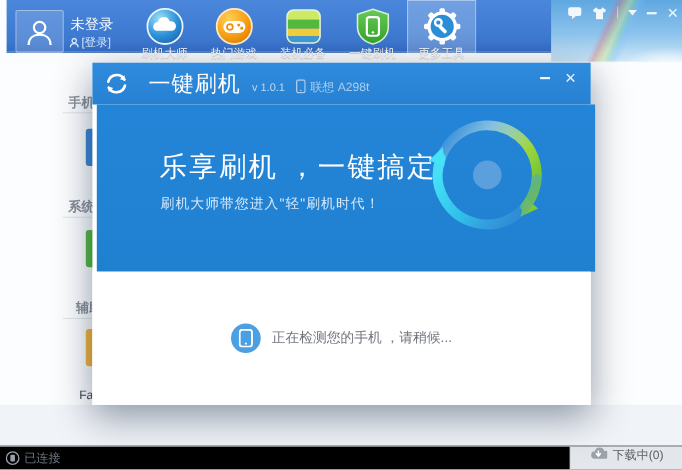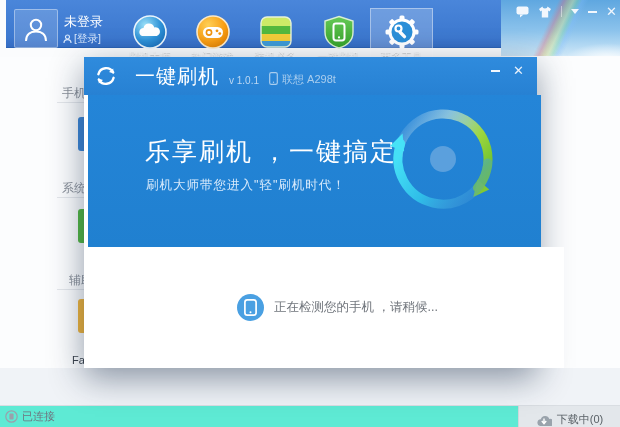--- a/index.html
+++ b/index.html
@@ -16,65 +16,65 @@
       radial-gradient(60px 24px at 85% 108%, rgba(255,255,255,.95), rgba(255,255,255,0) 72%),
       radial-gradient(40px 18px at 45% 118%, rgba(255,255,255,.75), rgba(255,255,255,0) 70%),
       linear-gradient(115deg, rgba(0,0,0,0) 38%, rgba(255,90,90,.30) 42%, rgba(255,190,60,.30) 45%, rgba(255,250,120,.35) 48%, rgba(140,230,140,.30) 51%, rgba(130,190,255,.30) 54%, rgba(0,0,0,0) 58%),
       linear-gradient(180deg,#5fa7e0 0%,#8cc3ec 55%,#cfe8f8 100%); }
   .avatar-box { position:absolute; left:8px; top:9px; width:44px; height:39px;
     background:rgba(255,255,255,.16); border:1px solid rgba(255,255,255,.38); border-radius:2px;
     display:flex; align-items:center; justify-content:center; }
   .user-status { position:absolute; left:58px; top:13px; color:#fff; font-size:13px; }
   .login-row { position:absolute; left:57px; top:32px; display:flex; align-items:center; gap:2px;
     color:#d9e8fb; font-size:10.5px; cursor:pointer; }
-  .nav { position:absolute; left:112px; top:8px; height:57px; display:flex; }
+  .nav { position:absolute; left:112px; top:0; height:57px; display:flex; }
   .nav-item { width:63px; height:57px; display:flex; flex-direction:column; align-items:center;
     padding-top:5px; cursor:pointer; }
   .nav-item .ic { width:37px; height:37px; display:flex; align-items:center; justify-content:center; }
   .nav-item .lbl { color:#fff; font-size:10.5px; margin-top:0px; text-shadow:0 1px 1px rgba(0,0,0,.25); white-space:nowrap; }
   .nav-item.selected { background:rgba(255,255,255,.22); box-shadow:inset 0 0 0 1px rgba(255,255,255,.4); }
   .win-controls { position:absolute; top:5px; right:9px; display:flex; align-items:center; gap:9px; z-index:3; }
   .wc { color:#f2f7fd; display:flex; align-items:center; justify-content:center; height:13px; cursor:pointer;
     font-size:12px; line-height:13px; }
   .wc-sep { width:1px; height:11px; background:rgba(255,255,255,.45); }
   .chev { width:0; height:0; border-left:4px solid transparent; border-right:4px solid transparent; border-top:5px solid #f2f7fd; }
   .minus-glyph { width:9px; height:2px; background:#f2f7fd; }
 
   
   .content { position:absolute; left:0; top:57px; width:620px; height:311px; background:#fcfdfe; z-index:1; }
-  .sec-label { position:absolute; color:#8a9099; font-size:12px; }
+  .sec-label { position:absolute; color:#8a9099; font-size:12px;font-weight:bold; }
   .sec-line { position:absolute; height:1px; background:#e4e7eb; width:30px; left:57px; }
   .sliver { position:absolute; left:78px; width:8px; height:34px; border-radius:3px 0 0 3px; }
   .partial-text { position:absolute; left:72px; top:354px; font-size:11px; color:#3c434c; z-index:1; }
   .lower-band { position:absolute; left:0; top:368px; width:620px; height:37px; background:#f0f3f7; z-index:1; }
 
   
-  .statusbar { position:absolute; left:0; top:405px; width:620px; height:22px; background:#5eead4;
+  .statusbar { position:absolute; left:0; top:405px; width:620px; height:22px; background:#000000;
     border-top:1px solid #d9dde2; z-index:2; display:flex; align-items:center; }
   .conn { display:flex; align-items:center; gap:4px; margin-left:5px; color:#6e7680; font-size:11px; }
   .dl-btn { position:absolute; right:0; top:0; width:102px; height:21px; background:#e3e7eb;
-    border-left:1px solid #d2d7dc; display:flex; align-items:flex-end; justify-content:center; gap:5px;
+    border-left:1px solid #d2d7dc; display:flex; align-items:flex-start; justify-content:center; gap:5px;
     color:#596066; font-size:11px; cursor:pointer; }
 
   
   .modal { position:absolute; left:84px; top:57px; width:453px; height:311px; z-index:5;
     box-shadow:0 10px 32px rgba(10,30,60,.45); background:#fff; }
   .m-header { position:absolute; left:0; top:0; width:100%; height:38px;
     background:linear-gradient(180deg,#2f8bdd,#2781d3); display:flex; align-items:center; }
   .m-title { color:#fff; font-size:20px; letter-spacing:1px; margin-left:18px; }
   .m-version { color:#bcd8f3; font-size:10px; margin-left:10px; margin-top:9px; }
   .m-device { display:flex; align-items:flex-start; gap:4px; color:#a9cdee; font-size:11px; margin-left:10px; margin-top:7px; }
   .m-ctrl { position:absolute; right:13px; top:7px; display:flex; gap:13px; align-items:center; }
   .m-ctrl .wc { color:#e8f1fb; }
   .m-banner { position:absolute; left:4px; top:38px; width:100%; height:152px;
     background:linear-gradient(180deg,#2485d8,#2080d0); overflow:hidden; }
   .m-headline { position:absolute; left:57px; top:40px; color:#fff; font-size:25px; letter-spacing:2px; white-space:nowrap; }
   .m-subline { position:absolute; left:58px; top:82px; color:#d8eafb; font-size:12.5px; letter-spacing:1px; white-space:nowrap; }
   .m-body { position:absolute; left:0; top:190px; width:100%; height:121px; background:#fff;
-    display:flex; align-items:center; justify-content:center; gap:10px;margin-left:27px; }
+    display:flex; align-items:center; justify-content:center; gap:10px; }
   .m-status { color:#70757c; font-size:12.5px; }
   .phone-badge { width:27px; height:27px; border-radius:50%; background:#4aa0e2;
     display:flex; align-items:center; justify-content:center; }
 </style>
 </head>
 <body>
 
 <div class="app">
 
   <div class="content">

